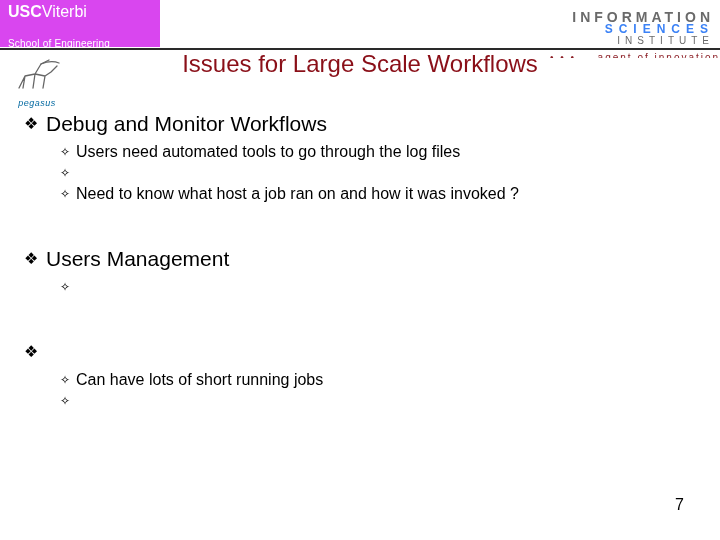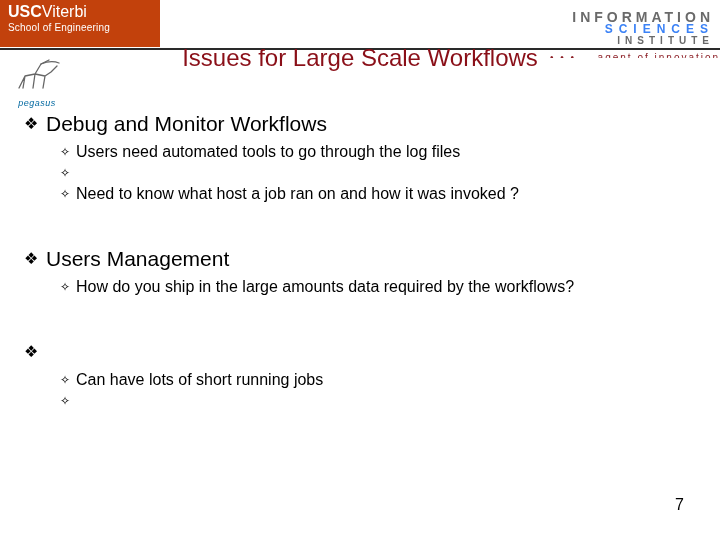--- a/index.html
+++ b/index.html
@@ -23,36 +23,36 @@
     position: relative;
     width: 100%;
     height: 52px;
   }
   .banner-red {
     position: absolute;
     left: 0;
     top: 0;
     width: 160px;
     height: 47px;
-    background: #c2410c;
+    background: #d946ef;
     color: #fff;
     padding: 4px 8px 4px 8px;
     box-sizing: border-box;
     line-height: 1.05;
   }
   .banner-red .usc {
     font-size: 16px;
     font-weight: 700;
   }
   .banner-red .usc .usc-lite {
     font-weight: 400;
   }
   .banner-red .soe {
     font-size: 10px;
-    margin-top: 2px;
+    margin-top: 18px;
     letter-spacing: .2px;
   }
   .banner-white {
     position: absolute;
     left: 160px;
     top: 0;
     right: 0;
     height: 47px;
     background: #fff;
   }
@@ -93,21 +93,21 @@
   }
   .isi .line2 {
     font-size: 12px;
     letter-spacing: 6px;
     font-weight: 700;
     color: #3b82f6;
   }
   .isi .line3 {
     font-size: 10px;
     letter-spacing: 5px;
-    font-weight: 700;
+    font-weight: 400;
   }
   
   .pegasus {
     position: absolute;
     left: 6px;
     top: 58px;
     width: 62px;
     text-align: center;
     color: #0369a1;
   }
@@ -119,21 +119,21 @@
     font-size: 9px;
     font-style: italic;
     letter-spacing: .5px;
     margin-top: 2px;
   }
   
   .title {
     position: absolute;
     left: 0;
     right: 0;
-    top: 44px;
+    top: 50px;
     text-align: center;
     font-size: 24px;
     color: #8a0f18;
   }
   
   .content {
     position: absolute;
     left: 24px;
     right: 24px;
     top: 108px;
@@ -228,21 +228,20 @@
     </div>
 
     <div class="block-gap"></div>
 
     <div class="bullet-l1">
       <span class="mark">❖</span>
       <span>Users Management</span>
     </div>
     <div class="bullet-l2">
       <span class="mark">✧</span>
-      <span>How do you ship in the large amounts data required by the workflows?</span>
     </div>
 
     <div class="block-gap"></div>
 
     <div class="bullet-l1">
       <span class="mark">❖</span>
     </div>
     <div class="bullet-l2">
       <span class="mark">✧</span>
       <span>Can have lots of short running jobs</span>

